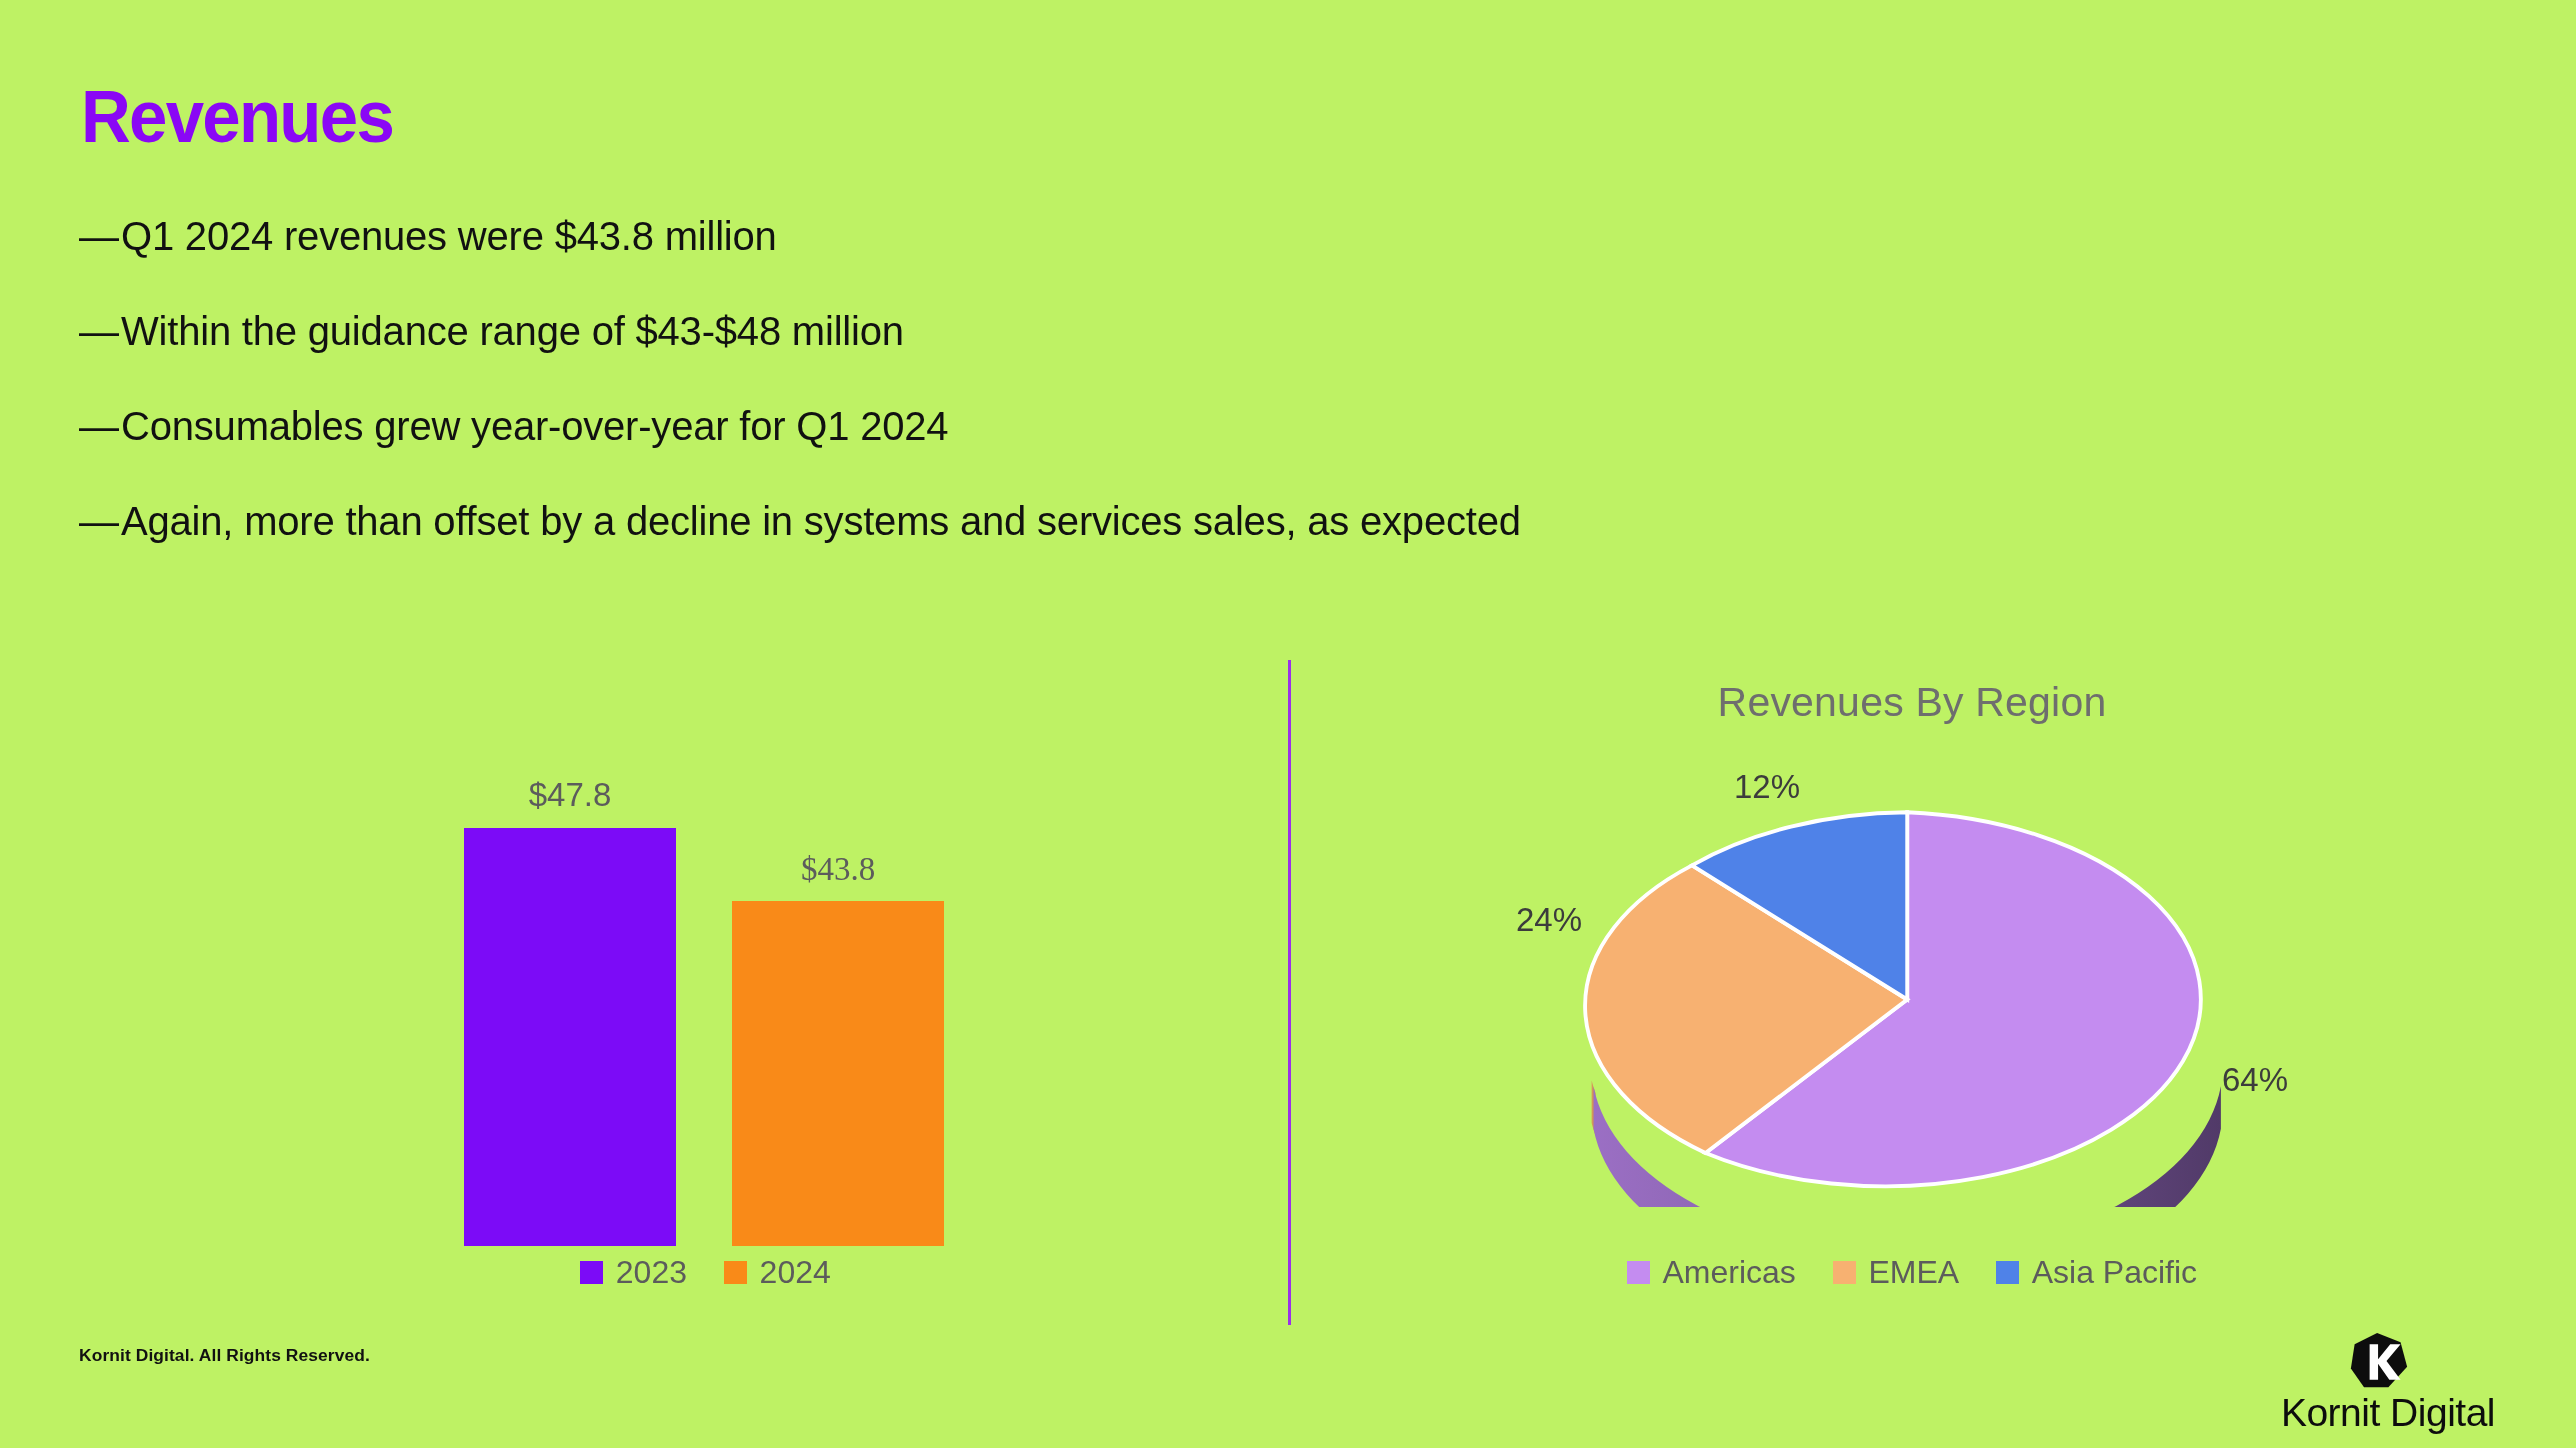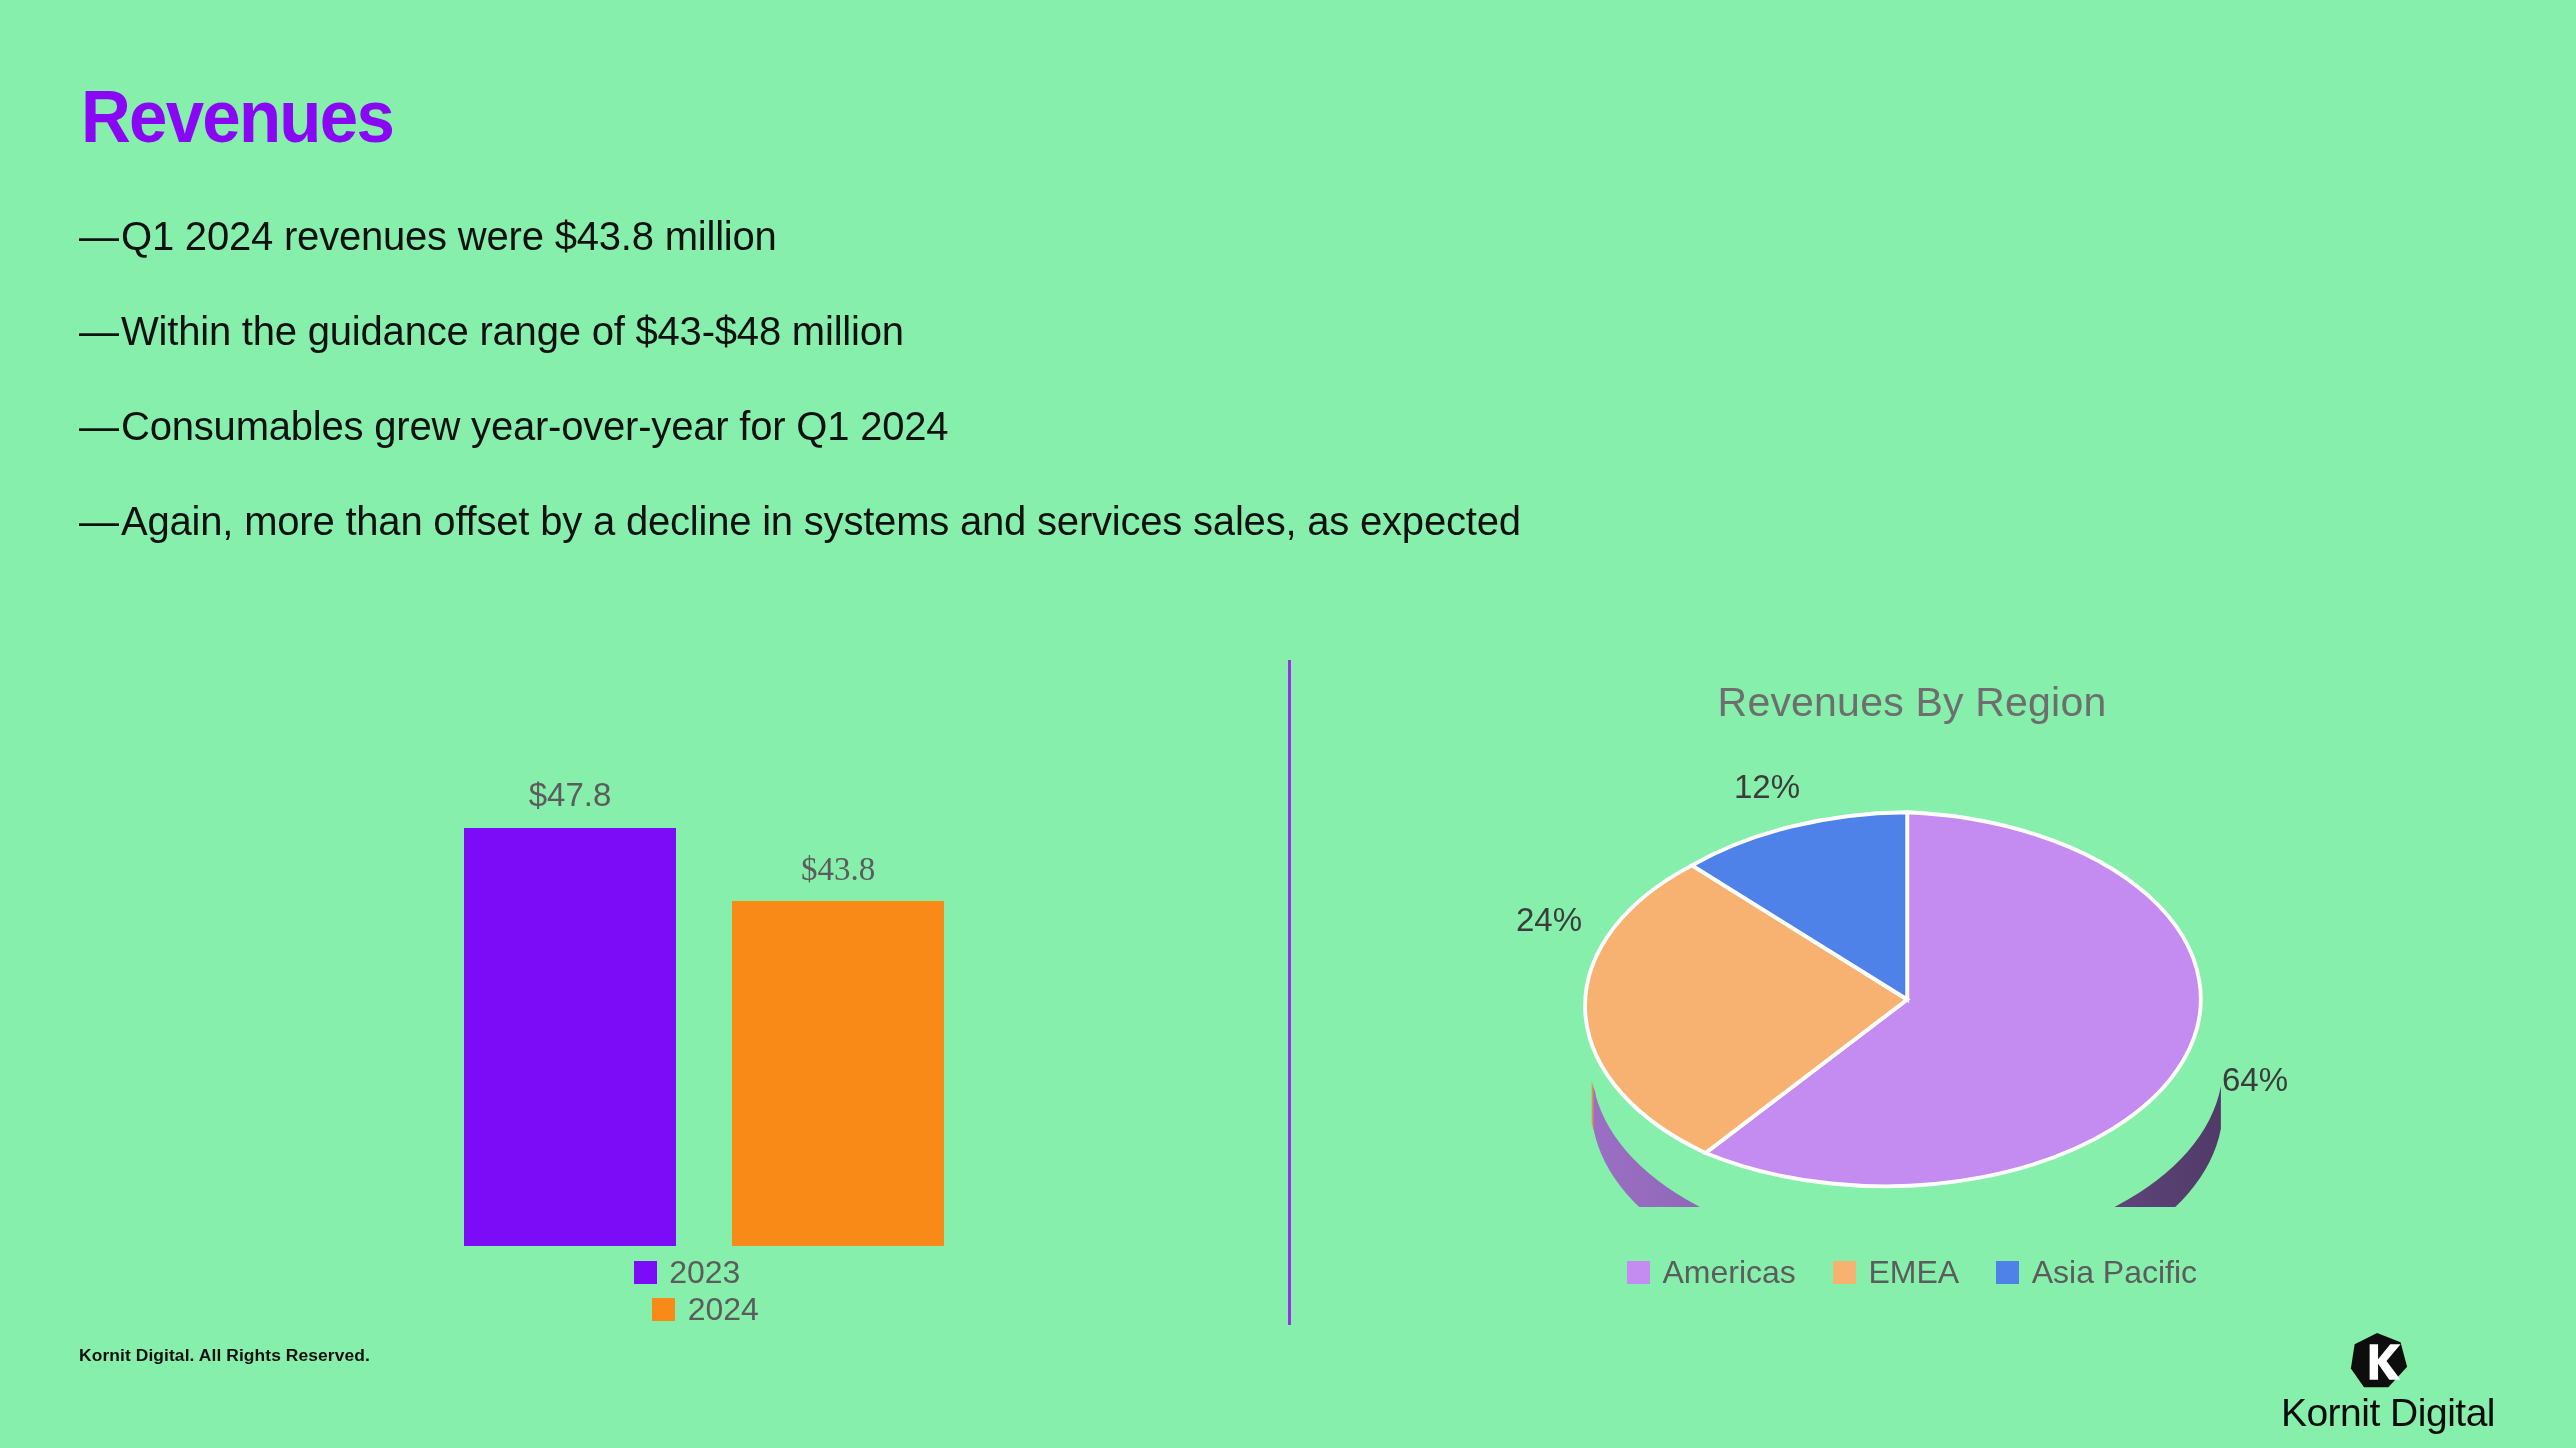--- a/index.html
+++ b/index.html
@@ -9,21 +9,21 @@
     background: #ffffff;
   }
   body {
     font-family: "Liberation Sans", sans-serif;
     -webkit-font-smoothing: antialiased;
   }
   #slide {
     position: relative;
     width: 2576px;
     height: 1449px;
-    background: #86efac;
+    background: #bef264;
     overflow: hidden;
   }
 
   
   .slide-title {
     position: absolute;
     left: 81px;
     top: 79px;
     font-size: 75px;
     font-weight: 700;
@@ -143,21 +143,20 @@
     width: 23px;
     height: 23px;
     margin-right: 12.6px;
     flex: 0 0 23px;
   }
   #bar-legend {
     left: 464px;
     top: 1254px;
     width: 483px;
     justify-content: center;
-    flex-direction: column;
   }
   #pie-legend {
     left: 1603px;
     top: 1254px;
     width: 618px;
     justify-content: center;
   }
 
   
   .pie-wrap {

